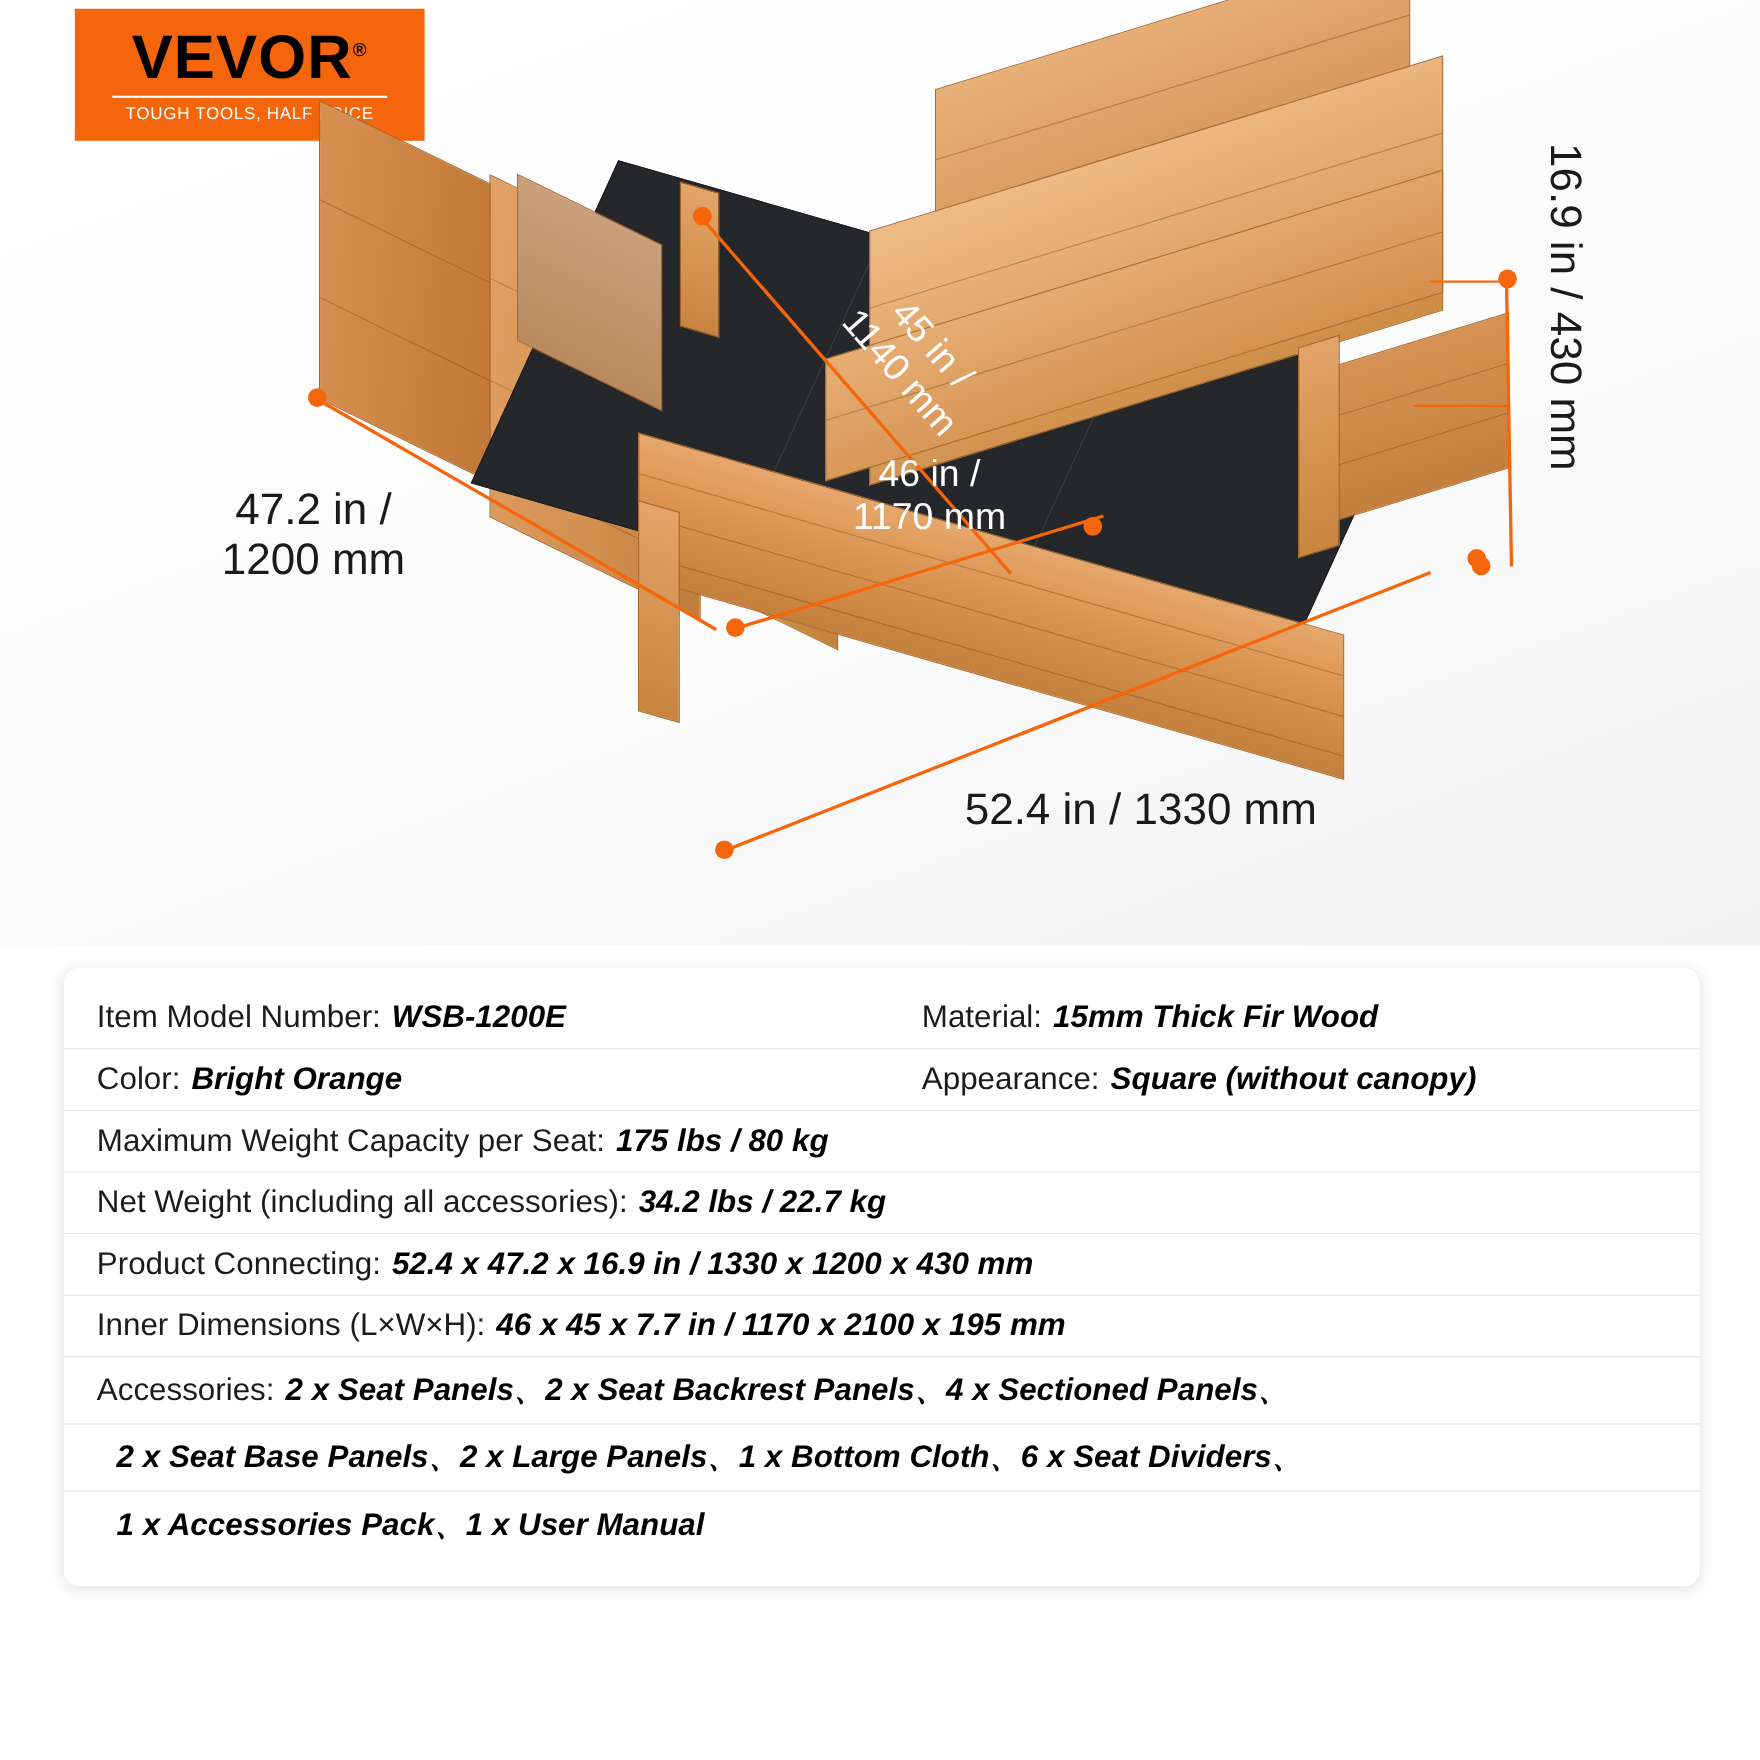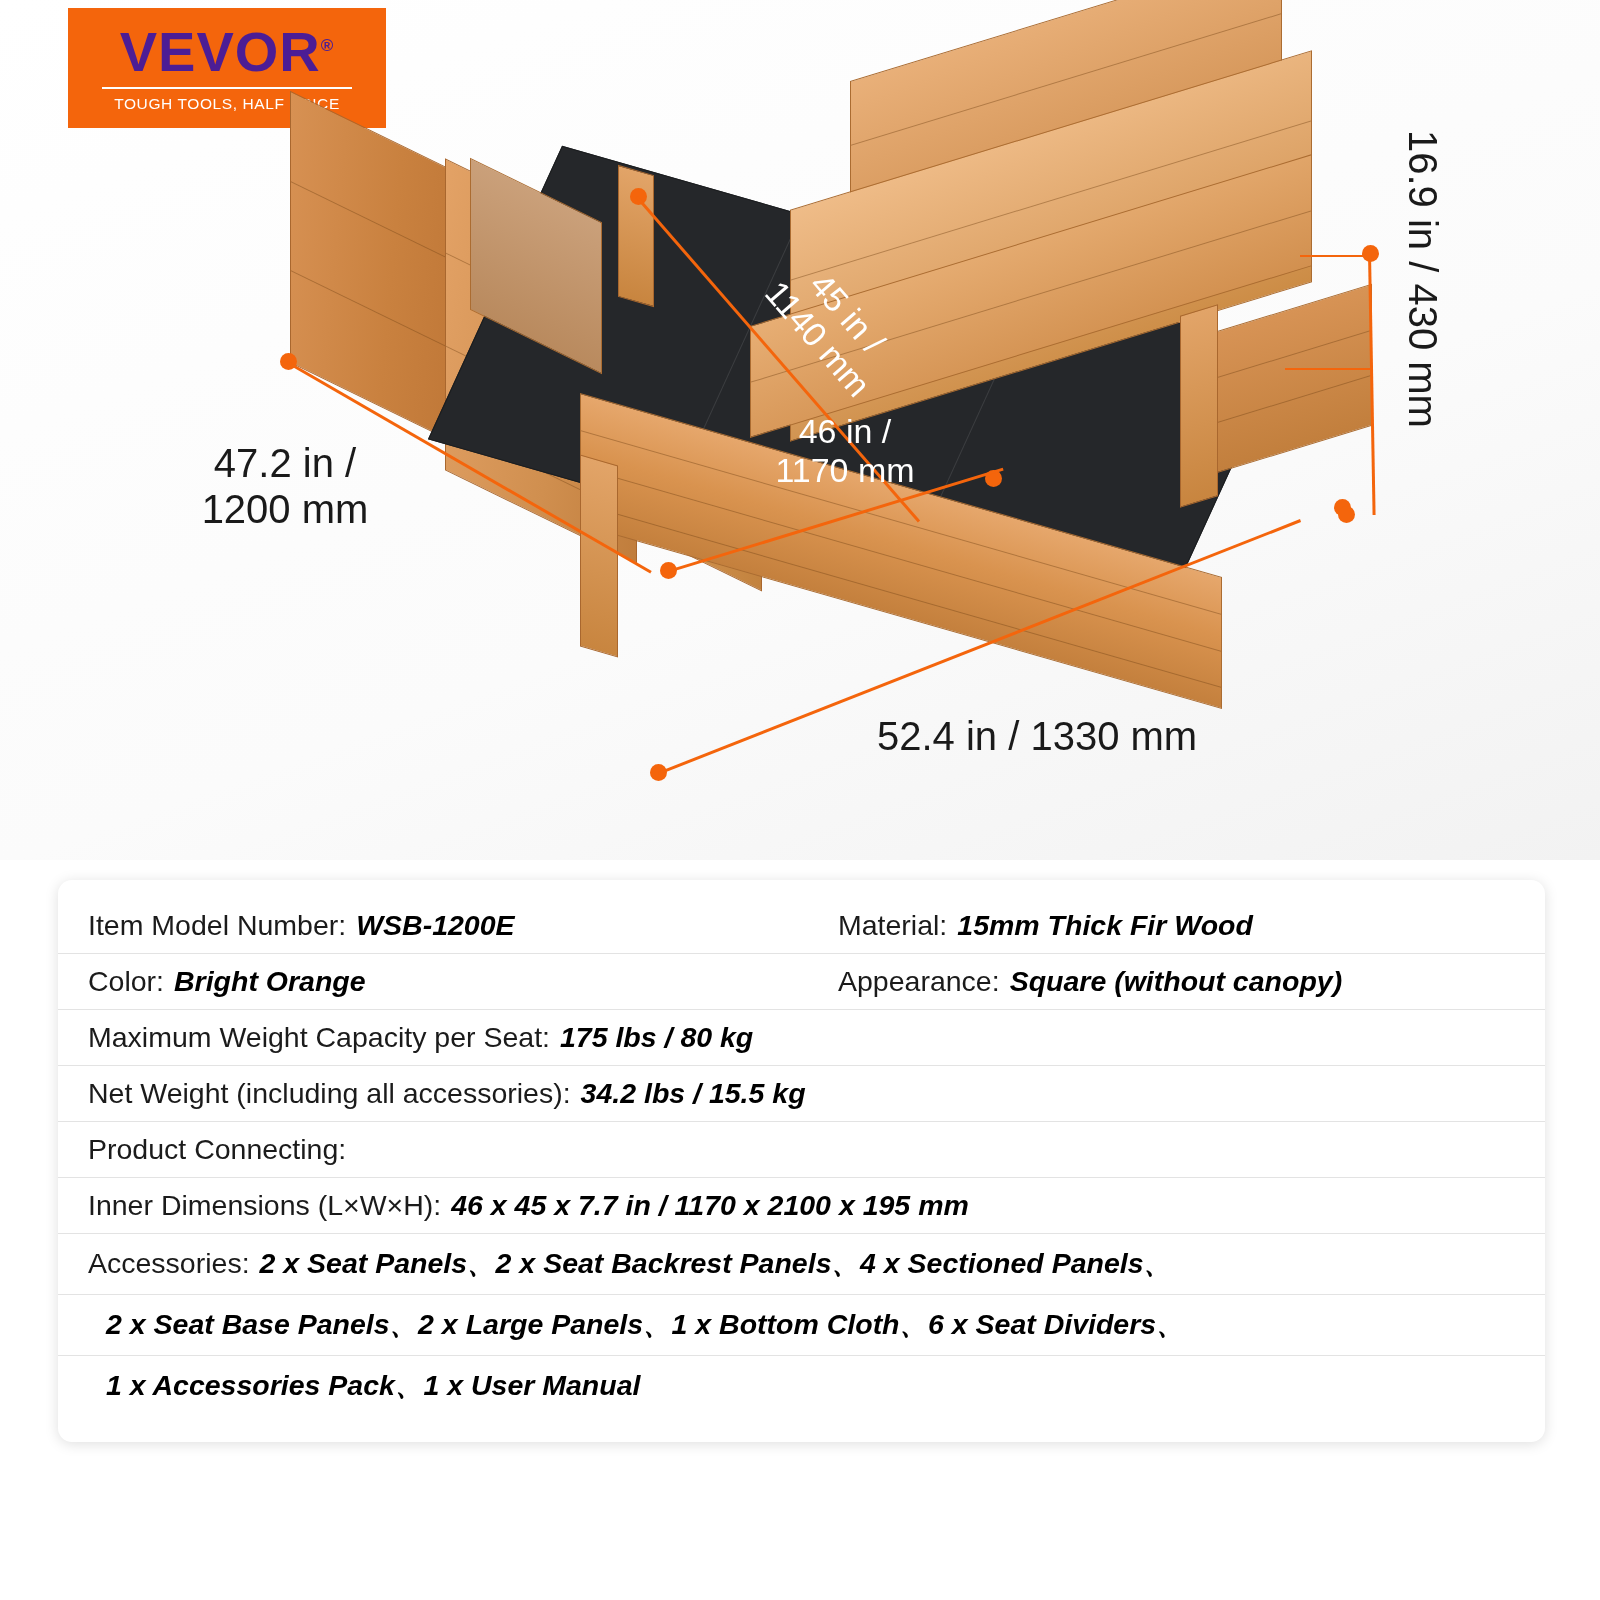--- a/index.html
+++ b/index.html
@@ -29,21 +29,21 @@
     position: absolute;
     left: 68px; top: 8px;
     width: 318px; height: 120px;
     background: #f4650c;
     display: flex;
     flex-direction: column;
     align-items: center;
     justify-content: center;
   }
   .logo-word {
-    color: #4c1d95;
+    color: #000000;
     font-size: 56px;
     font-weight: bold;
     letter-spacing: 1px;
     line-height: 1;
     position: relative;
   }
   .logo-reg {
     font-size: 17px;
     vertical-align: super;
     font-weight: bold;
@@ -342,25 +342,26 @@
     </div>
   </div>
 
   <div class="spec-row">
     <span class="lbl">Maximum Weight Capacity per Seat:</span>
     <span class="val">175 lbs / 80 kg</span>
   </div>
 
   <div class="spec-row">
     <span class="lbl">Net Weight (including all accessories):</span>
-    <span class="val">34.2 lbs / 15.5 kg</span>
+    <span class="val">34.2 lbs / 22.7 kg</span>
   </div>
 
   <div class="spec-row">
     <span class="lbl">Product Connecting:</span>
+    <span class="val">52.4 x 47.2 x 16.9 in / 1330 x 1200 x 430 mm</span>
   </div>
 
   <div class="spec-row">
     <span class="lbl">Inner Dimensions (L×W×H):</span>
     <span class="val">46 x 45 x 7.7 in / 1170 x 2100 x 195 mm</span>
   </div>
 
   <div class="spec-row">
     <span class="lbl">Accessories:</span>
     <span class="val">2 x Seat Panels、2 x Seat Backrest Panels、4 x Sectioned Panels、</span>

